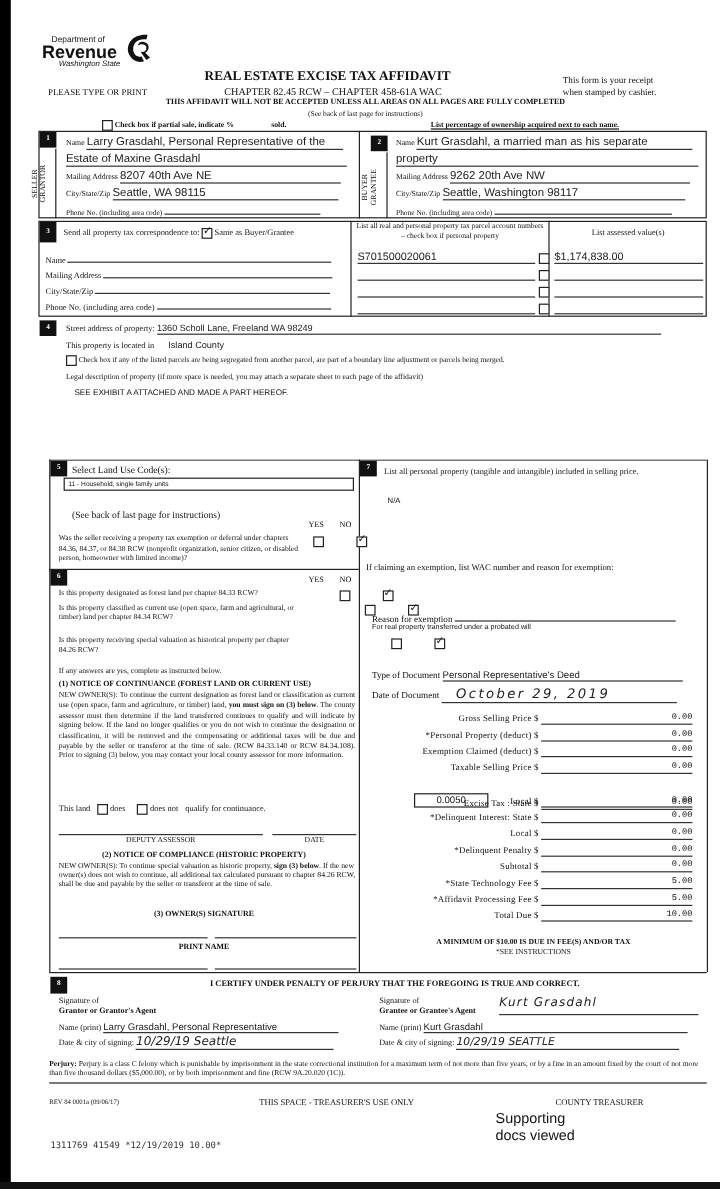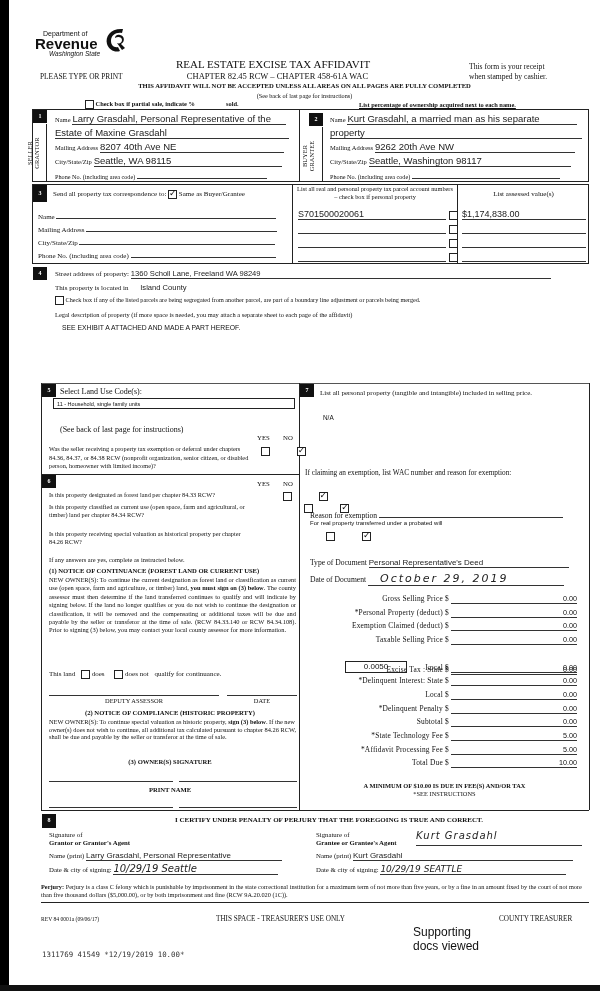--- a/index.html
+++ b/index.html
@@ -25,39 +25,39 @@
     content: "\2713"; position: absolute; left: 0; top: -3px; font-size: 9px; color: #111;
     font-family: "DejaVu Sans", sans-serif;
   }
   .box { position: absolute; border: 1px solid #222; }
   .hand { font-family: "DejaVu Sans", sans-serif; font-style: italic; color: #222; }
   .row { position: absolute; white-space: nowrap; }
   .fee-row { position: absolute; left: 0; width: 290px; height: 12px; }
   .fee-label { position: absolute; right: 152px; text-align: right; font-size: 7.4px; white-space: nowrap; letter-spacing: 0.2px; }
   .fee-dollar { position: absolute; left: 140px; }
   .fee-line { position: absolute; left: 146px; width: 126px; top: 9px; border-bottom: 1px solid #333; }
-  .fee-val { position: absolute; right: 18px; font-family: Liberation Sans, sans-serif; font-size: 7.2px; }
+  .fee-val { position: absolute; right: 18px; font-family: Liberation Mono, monospace; font-size: 7.2px; }
 </style>
 </head>
 <body>
 
 <div class="page">
 
   
   <div class="abs" style="left:26px;top:30px;">
     <div class="sans" style="font-size:7px;margin-left:8px;">Department of</div>
     <div class="sans" style="font-size:15px;font-weight:bold;line-height:13px;">Revenue</div>
     <div class="sans" style="font-size:6.5px;font-style:italic;margin-left:14px;">Washington State</div>
     <svg class="abs" style="left:68px;top:-4px;" width="24" height="28" viewBox="0 0 24 28">
       <path d="M20 3 C8 2 2 10 4 18 C6 24 12 27 17 25 L15 21 C11 22 8 19 8 15 C8 9 13 6 19 7 Z" fill="#111"></path>
       <path d="M12 12 C15 10 19 11 19 14 C19 17 16 18 14 17 L19 24 L22 22 L18 18 C22 16 22 10 17 9 C14 8 12 10 12 12 Z" fill="#111"></path>
     </svg>
   </div>
 
-  <div class="abs" style="left:0;width:528px;top:58px;text-align:center;font-size:11px;font-weight:normal;">REAL ESTATE EXCISE TAX AFFIDAVIT</div>
+  <div class="abs" style="left:0;width:528px;top:58px;text-align:center;font-size:11px;font-weight:bold;">REAL ESTATE EXCISE TAX AFFIDAVIT</div>
   <div class="abs" style="left:0;width:537px;top:71px;text-align:center;font-size:8.5px;">CHAPTER 82.45 RCW – CHAPTER 458-61A WAC</div>
   <div class="abs" style="left:31px;top:72px;font-size:7.4px;">PLEASE TYPE OR PRINT</div>
   <div class="abs" style="left:460px;top:62px;font-size:7.6px;">This form is your receipt</div>
   <div class="abs" style="left:460px;top:72px;font-size:7.6px;">when stamped by cashier.</div>
   <div class="abs" style="left:0;width:591px;top:82px;text-align:center;font-size:6.6px;font-weight:bold;">THIS AFFIDAVIT WILL NOT BE ACCEPTED UNLESS ALL AREAS ON ALL PAGES ARE FULLY COMPLETED</div>
   <div class="abs" style="left:0;width:591px;top:92px;text-align:center;font-size:6.2px;">(See back of last page for instructions)</div>
   <div class="row" style="left:76px;top:100px;font-size:6.4px;font-weight:bold;">
     <span class="cb"></span>
     <span>Check box if partial sale, indicate %</span>
     <span style="display:inline-block;width:28px;"></span>
@@ -389,21 +389,21 @@
   <div class="row" style="left:307px;top:864px;font-size:6.8px;">
     <span>Date &amp; city of signing:</span>
     <span class="hand uline" style="display:inline-block;width:186px;font-size:9px;">10/29/19  SEATTLE</span>
   </div>
 
   <div class="abs" style="left:32px;top:883px;width:548px;font-size:6.3px;line-height:8.4px;padding-bottom:2px;border-bottom:1px solid #222;"><b>Perjury:</b><span> Perjury is a class C felony which is punishable by imprisonment in the state correctional institution for a maximum term of not more than five years, or by a fine in an amount fixed by the court of not more than five thousand dollars ($5,000.00), or by both imprisonment and fine (RCW 9A.20.020 (1C)).</span></div>
 
   
   <div class="abs" style="left:32px;top:916px;font-size:5.6px;">REV 84 0001a (09/06/17)</div>
   <div class="abs" style="left:207px;top:915px;font-size:7.2px;">THIS SPACE - TREASURER'S USE ONLY</div>
-  <div class="abs" style="left:454px;top:915px;font-size:7.2px;margin-left:36px;">COUNTY TREASURER</div>
+  <div class="abs" style="left:454px;top:915px;font-size:7.2px;">COUNTY TREASURER</div>
   <div class="abs sans" style="left:404px;top:925px;font-size:12px;line-height:14px;">
     <div>Supporting</div>
     <div>docs viewed</div>
   </div>
   <div class="abs" style="left:33px;top:950px;font-family:'DejaVu Sans Mono', monospace;font-size:7.4px;color:#333;">1311769 41549 *12/19/2019 10.00*</div>
 
   <div class="abs" style="left:-9px;top:985px;width:600px;height:6px;background:#111;"></div>
 </div>
 
 </body></html>

